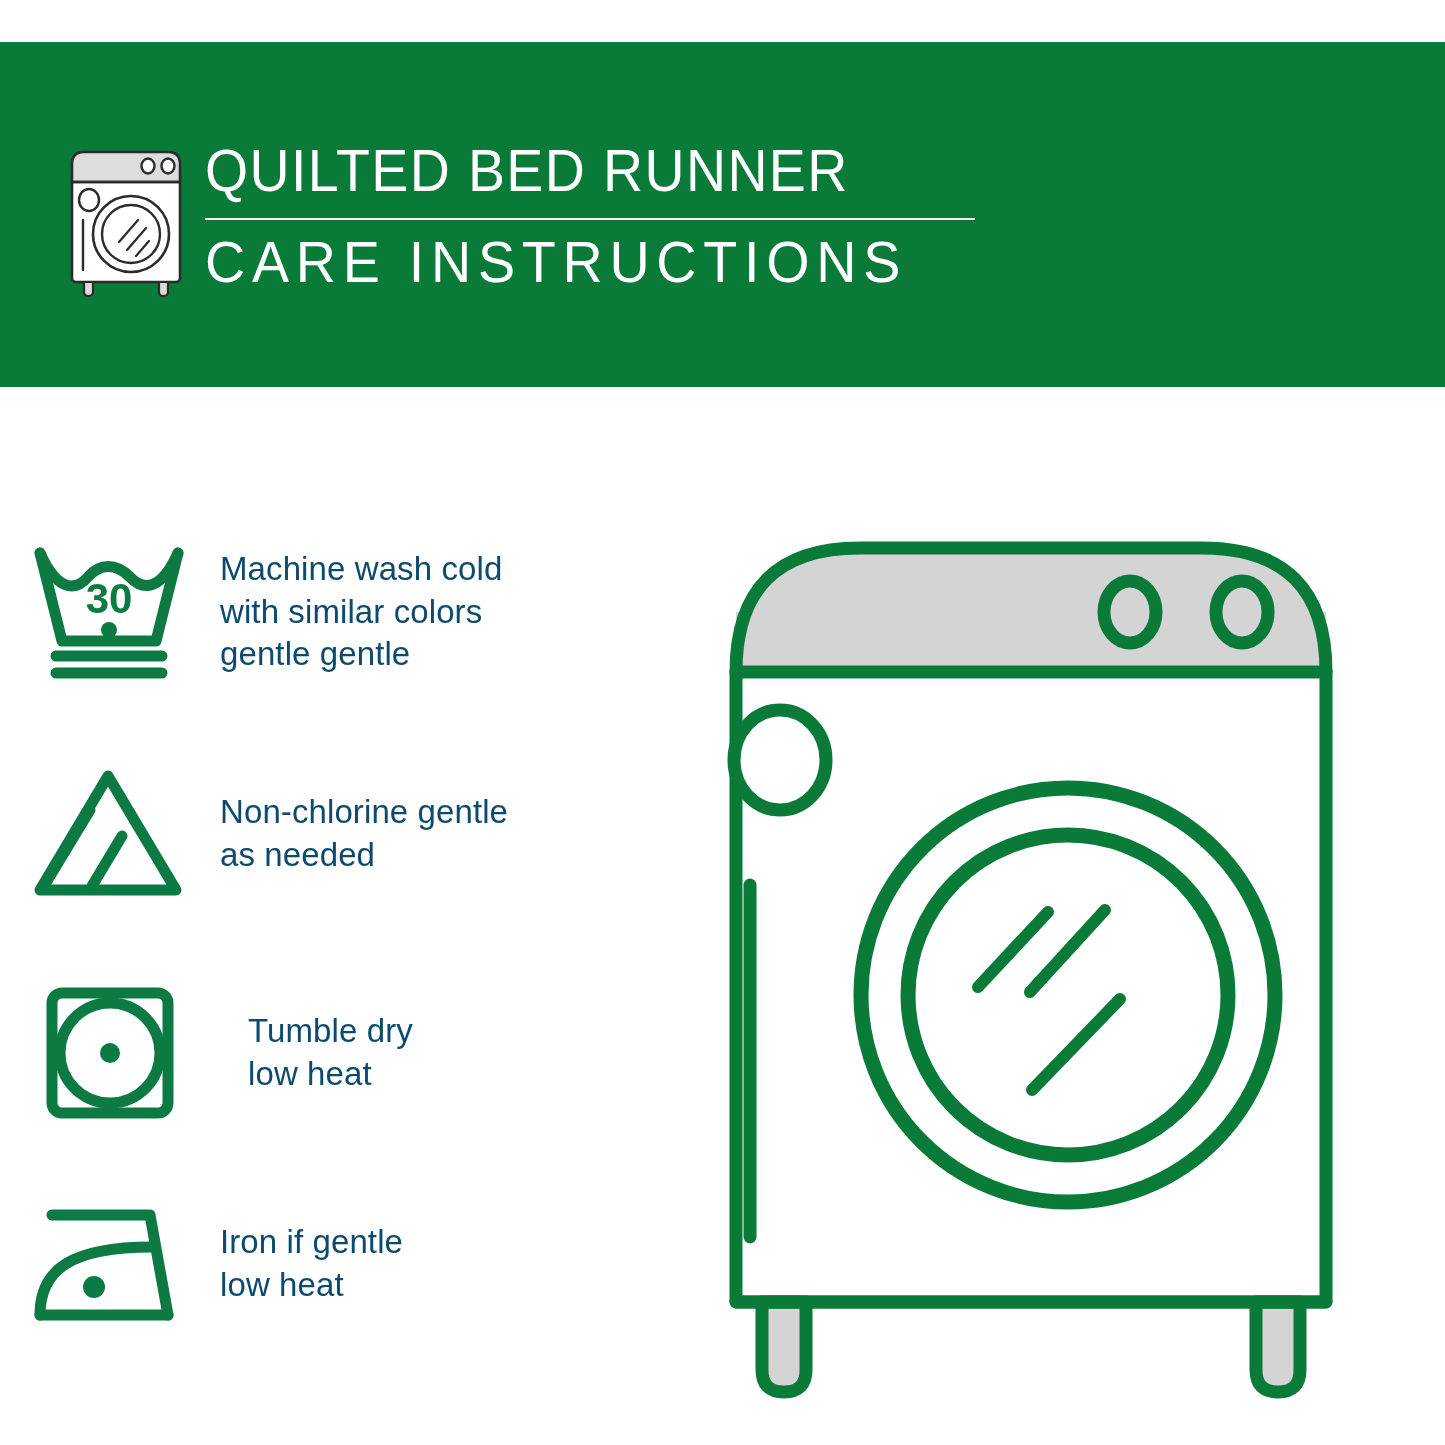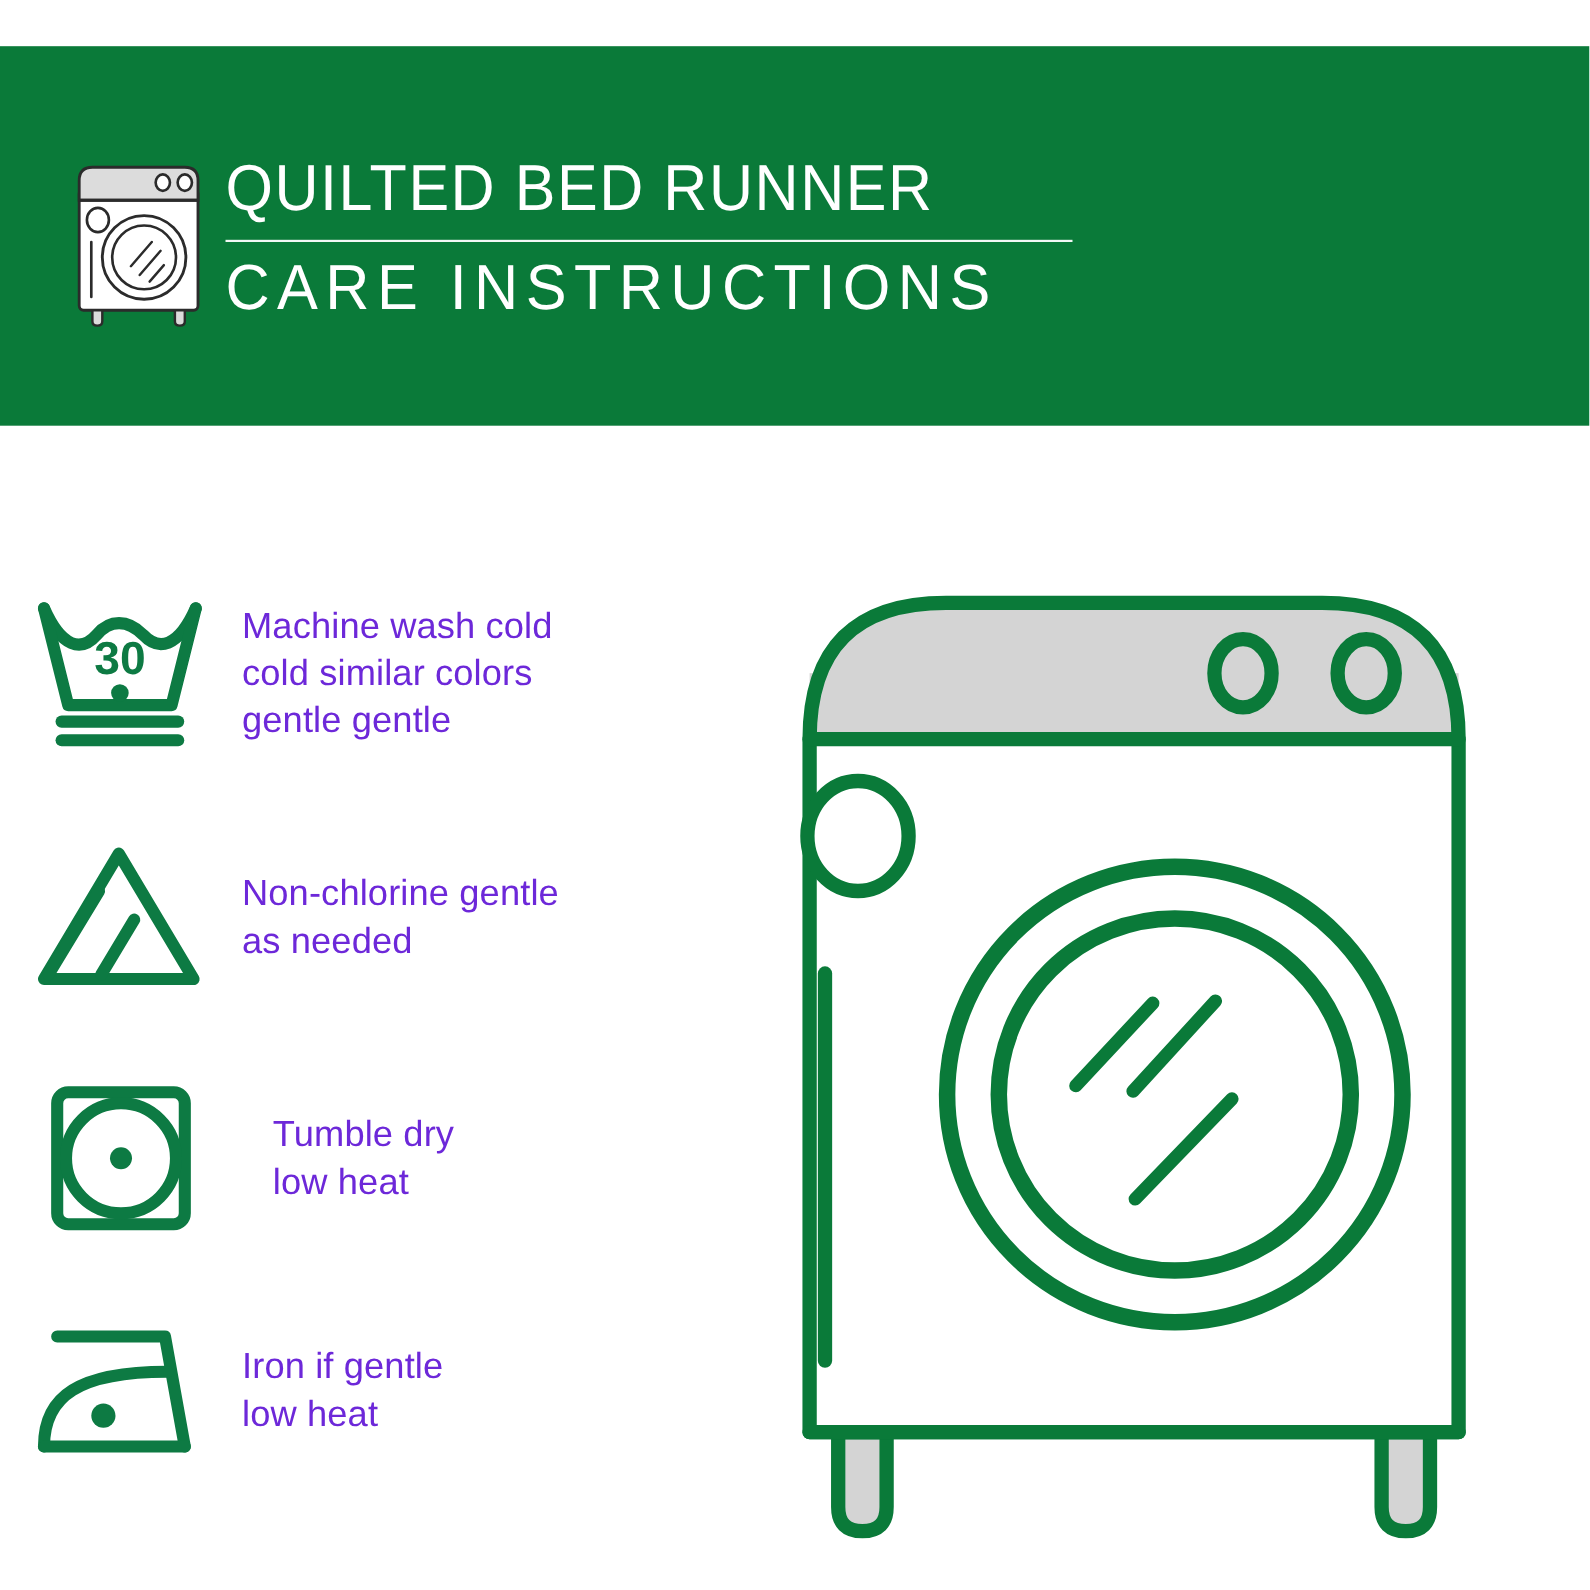--- a/index.html
+++ b/index.html
@@ -65,21 +65,21 @@
   .care-symbol {
     width:220px; min-width:220px; height:160px;
     display:flex; align-items:center; justify-content:center;
   }
   .care-symbol svg { display:block; }
 
   .care-text {
     font-family:"Liberation Sans", sans-serif;
     font-size:33px;
     line-height:1.30;
-    color:#6d28d9;
+    color:#0c4a6e;
     letter-spacing:0.1px;
   }
   .care-text .ln { display:block; white-space:nowrap; }
 
   
   .washer {
     position:absolute; left:700px; top:470px; width:720px; height:910px;
   }
   .washer svg { display:block; }
 </style>
@@ -135,21 +135,21 @@
 
             <line x1="26" y1="119" x2="132" y2="119"></line>
             <line x1="26" y1="136" x2="132" y2="136"></line>
           </g>
           <text x="79" y="76" font-family="Liberation Sans, sans-serif" font-size="42" font-weight="bold" fill="#0d7a43" text-anchor="middle">30</text>
           <circle cx="79" cy="93" r="8" fill="#0d7a43"></circle>
         </svg>
       </div>
       <div class="care-text">
         <span class="ln">Machine wash cold</span>
-        <span class="ln">cold similar colors</span>
+        <span class="ln">with similar colors</span>
         <span class="ln">gentle gentle</span>
       </div>
     </div>
 
     <div class="care-row r1">
       <div class="care-symbol">
         <svg width="160" height="140" viewBox="0 0 160 140" xmlns="http://www.w3.org/2000/svg">
           <g fill="none" stroke="#0d7a43" stroke-width="11" stroke-linecap="round" stroke-linejoin="round">
             <path d="M78 12 L 146 126 L 10 126 Z"></path>
             <line x1="60" y1="46" x2="14" y2="122"></line>

